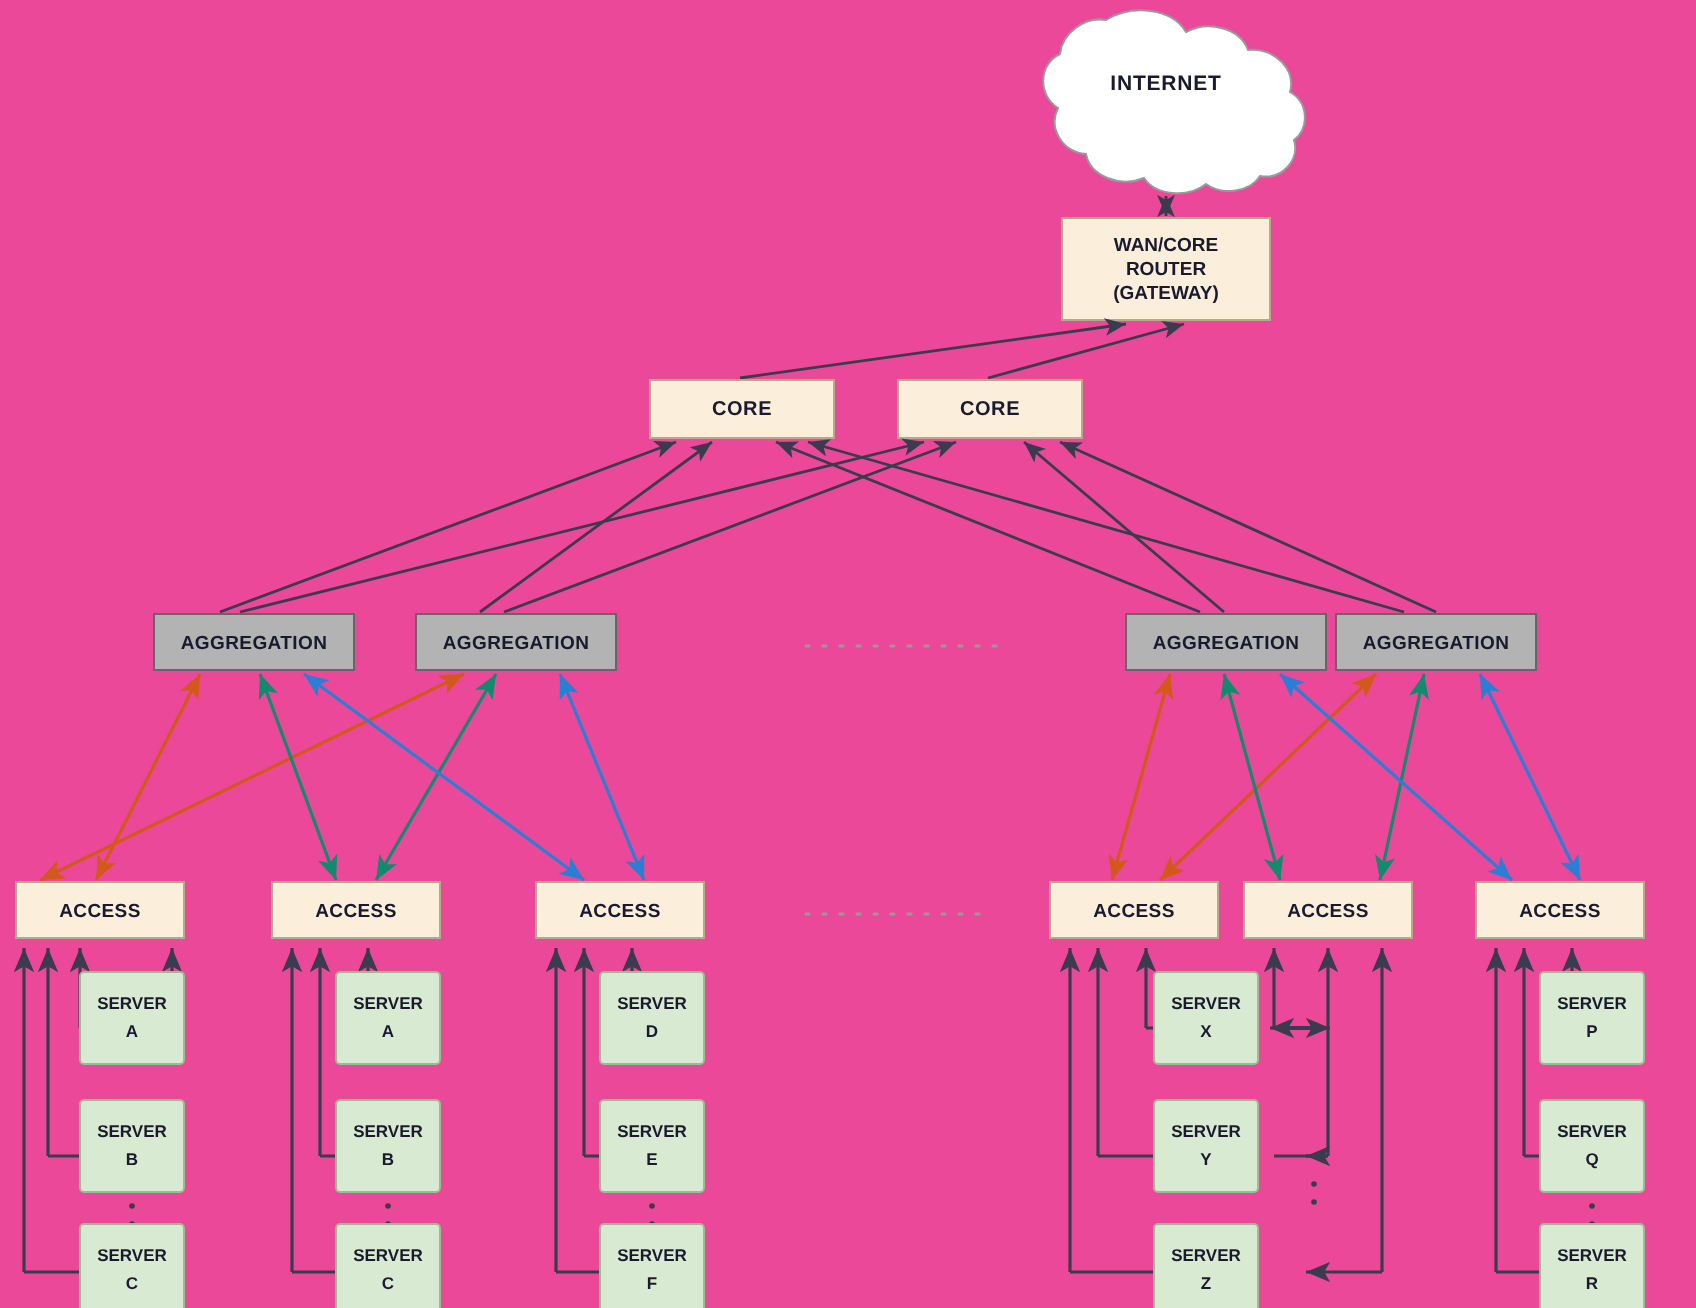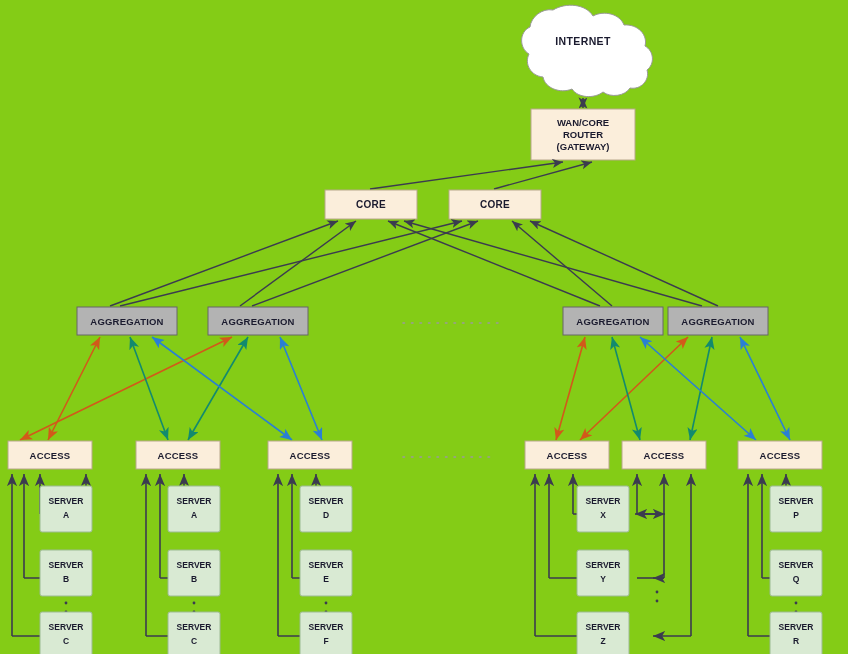--- a/index.html
+++ b/index.html
@@ -7,21 +7,21 @@
     padding: 0;
     background: #ffffff;
   }
   body {
     font-family: "Liberation Sans", sans-serif;
   }
   #canvas-wrap {
     position: relative;
     width: 848px;
     height: 654px;
-    background: #84cc16;
+    background: #ec4899;
     overflow: hidden;
   }
   #diagram-svg {
     position: absolute;
     left: 0;
     top: 0;
     width: 848px;
     height: 654px;
   }
   .node-label {

